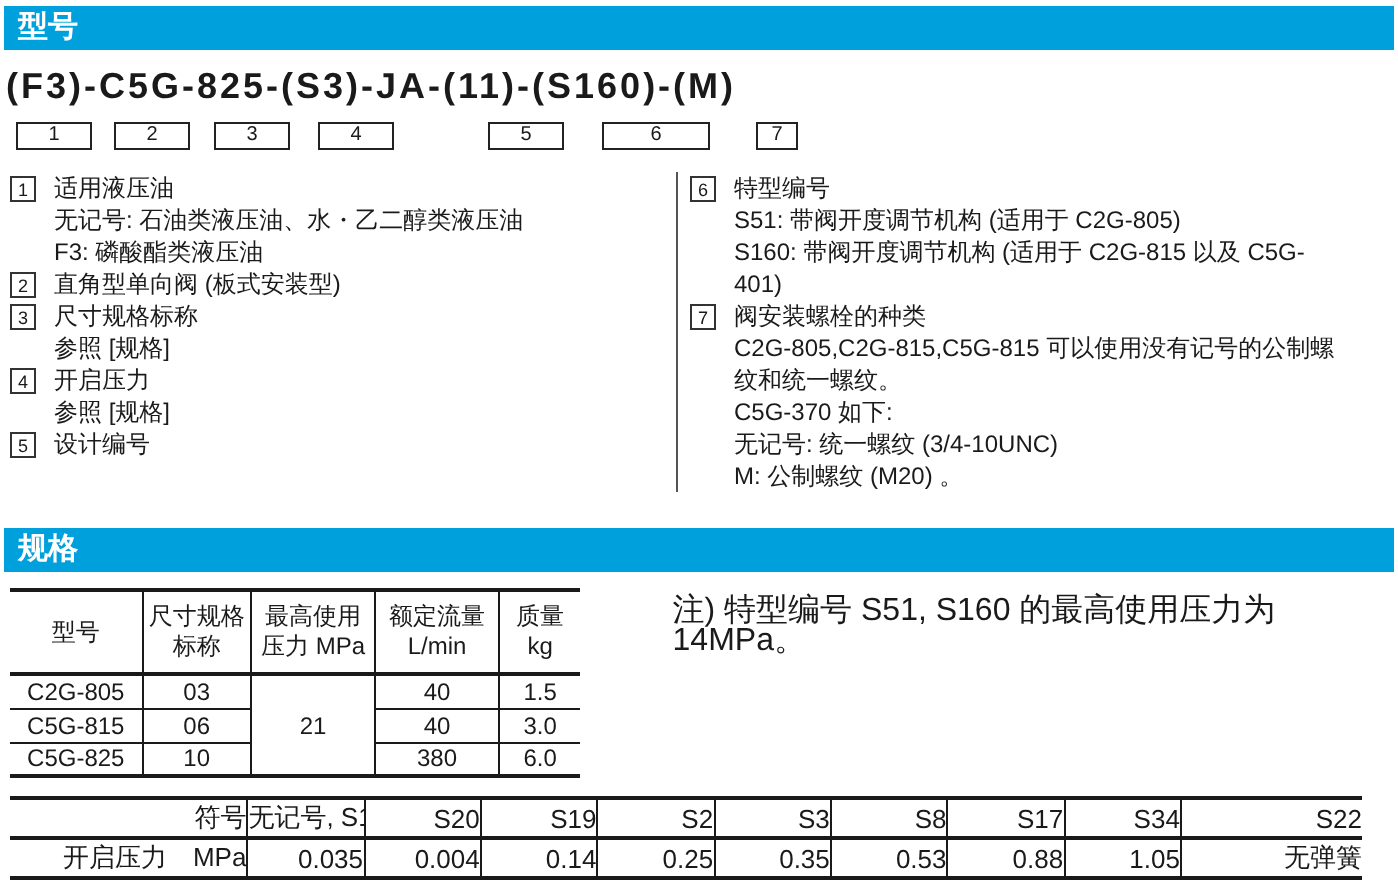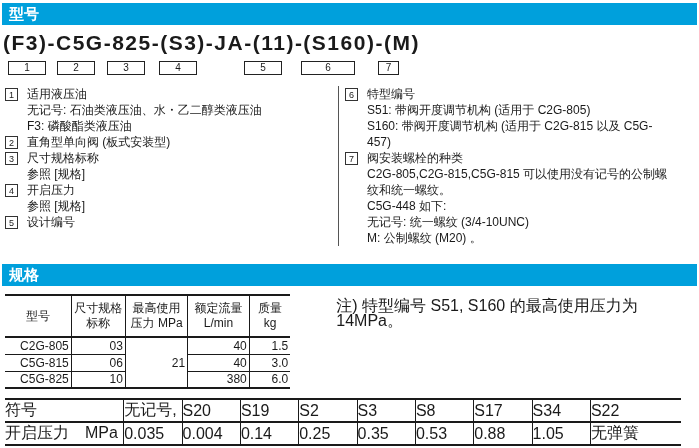--- a/index.html
+++ b/index.html
@@ -10,21 +10,21 @@
     font-family:"Liberation Sans","DejaVu Sans",sans-serif; color:var(--ink);
     position:relative;
   }
   .page { padding-top:3px; }
   .bar {
     height:22px; background:var(--accent); color:#fff;
     font-weight:bold; font-size:15px; line-height:22px;
     padding-left:7px; margin:0 2px;
   }
   .model-code {
-    font-size:21px; font-weight:bold; letter-spacing:1.5px;
+    font-size:18px; font-weight:bold; letter-spacing:1.5px;
     line-height:26px; margin:5px 0 0 3px; white-space:nowrap;
   }
   .digit-row { position:relative; height:15px; margin-top:5px; }
   .digit-box {
     position:absolute; top:0; height:14px; border:1px solid #222;
     font-size:10px; line-height:12px; text-align:center; background:#fff;
   }
   .columns { display:flex; margin-top:10px; }
   .col-left  { width:338px; padding-left:5px; }
   .col-right { flex:1; border-left:1px solid #555; padding-left:6px; }
@@ -38,27 +38,27 @@
   .spec-row { display:flex; margin:8px 0 0 5px; align-items:flex-start; }
   table { border-collapse:collapse; }
   .spec-table th, .spec-table td {
     font-size:12px; font-weight:normal; text-align:center; padding:0 2px;
   }
   .spec-table tr.head th {
     border-top:2px solid var(--ink); border-bottom:2px solid var(--ink);
     height:42px; line-height:15px;
   }
   .spec-table th + th, .spec-table td + td { border-left:1px solid var(--ink); }
-  .spec-table td { border-bottom:1px solid var(--ink); height:17px;text-align:right; }
+  .spec-table td { border-bottom:1px solid var(--ink); height:17px; }
   .spec-table tr:last-child td { border-bottom:2px solid var(--ink); }
   .spec-table td.merged { border-bottom:2px solid var(--ink); }
   .note { font-size:16px; margin:4px 0 0 46px; line-height:15px; }
   .pressure-table { margin:9px 0 0 5px; width:676px; table-layout:fixed; }
   .pressure-table th, .pressure-table td {
-    font-size:16px; font-weight:normal; text-align:left; padding:0;
+    font-size:13px; font-weight:normal; text-align:right; padding:0;
     overflow:hidden; white-space:nowrap;
   }
   .pressure-table th + th, .pressure-table td + td { border-left:1px solid var(--ink); }
   .pressure-table tr.head th {
     border-top:2px solid var(--ink); border-bottom:2px solid var(--ink); height:18px;
   }
   .pressure-table td { border-bottom:2px solid var(--ink); height:16px; }
 </style>
 </head>
 <body>
@@ -126,31 +126,31 @@
     </div>
     <div class="col-right">
 
       <div class="item">
         <div class="item-head">
           <span class="marker">6</span>
           <span>特型编号</span>
         </div>
         <div class="sub">S51: 带阀开度调节机构 (适用于 C2G-805)</div>
         <div class="sub">S160: 带阀开度调节机构 (适用于 C2G-815 以及 C5G-</div>
-        <div class="sub">457)</div>
+        <div class="sub">401)</div>
       </div>
 
       <div class="item">
         <div class="item-head">
           <span class="marker">7</span>
           <span>阀安装螺栓的种类</span>
         </div>
         <div class="sub">C2G-805,C2G-815,C5G-815 可以使用没有记号的公制螺</div>
         <div class="sub">纹和统一螺纹。</div>
-        <div class="sub">C5G-448 如下:</div>
+        <div class="sub">C5G-370 如下:</div>
         <div class="sub">无记号: 统一螺纹 (3/4-10UNC)</div>
         <div class="sub">M: 公制螺纹 (M20) 。</div>
       </div>
 
     </div>
   </div>
 
   <div class="bar" style="margin-top:18px">
     <span>规格</span>
   </div>

